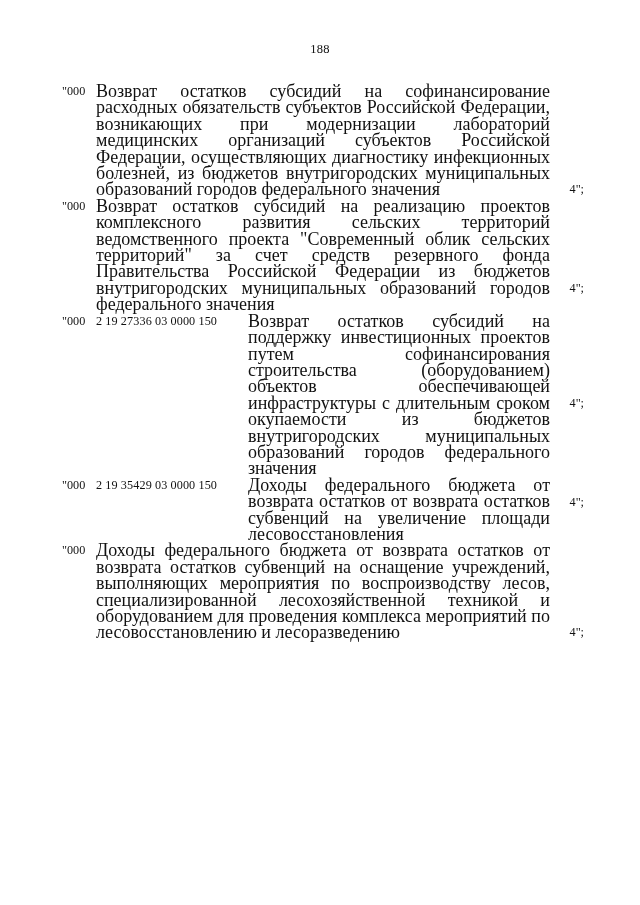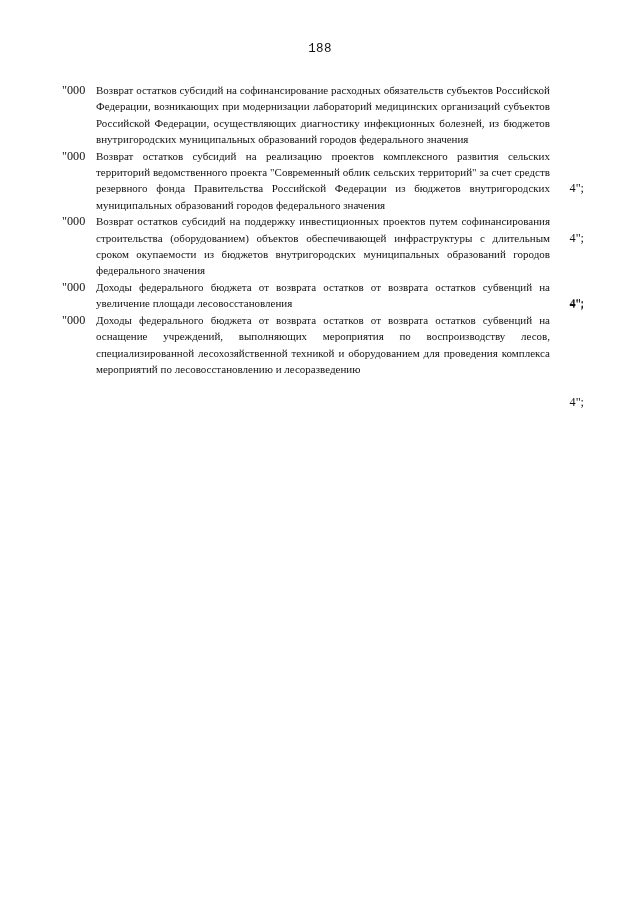--- a/index.html
+++ b/index.html
@@ -21,21 +21,20 @@
     height: 905px;
     box-sizing: border-box;
     padding: 0;
   }
   .page-number {
     text-align: center;
     font-size: 12.5px;
     margin-top: 42px;
     margin-bottom: 26px;
     letter-spacing: 0.3px;
-    font-family: Liberation Mono, monospace;
   }
   .table {
     margin: 0 56px 0 62px;
   }
   .row {
     display: flex;
     align-items: flex-start;
     width: 100%;
     margin-bottom: 0px;
   }
@@ -51,21 +50,21 @@
     width: 152px;
     flex: 0 0 152px;
     font-size: 12.2px;
     line-height: 16.4px;
     white-space: nowrap;
     letter-spacing: 0.1px;
     padding-top: 0px;
   }
   .col-text {
     flex: 1 1 auto;
-    font-size: 11px;
+    font-size: 18px;
     line-height: 16.4px;
     text-align: justify;
     text-justify: inter-word;
     padding-right: 4px;
     hyphens: none;
   }
   .col-tail {
     width: 30px;
     flex: 0 0 30px;
     font-size: 12.2px;
@@ -99,28 +98,30 @@
     <div class="row">
       <div class="col-quote">"000</div>
       <div class="col-text">Возврат остатков субсидий на реализацию проектов комплексного развития сельских территорий ведомственного проекта "Современный облик сельских территорий" за счет средств резервного фонда Правительства Российской Федерации из бюджетов внутригородских муниципальных образований городов федерального значения</div>
       <div class="col-tail">
           <span style="top:82px">4";</span>
         </div>
     </div>
 
     <div class="row">
       <div class="col-quote">"000</div>
+      <div class="col-code">2 19 27336 03 0000 150</div>
       <div class="col-text">Возврат остатков субсидий на поддержку инвестиционных проектов путем софинансирования строительства (оборудованием) объектов обеспечивающей инфраструктуры с длительным сроком окупаемости из бюджетов внутригородских муниципальных образований городов федерального значения</div>
       <div class="col-tail">
           <span style="top:82px">4";</span>
         </div>
     </div>
 
     <div class="row">
       <div class="col-quote">"000</div>
+      <div class="col-code">2 19 35429 03 0000 150</div>
       <div class="col-text">Доходы федерального бюджета от возврата остатков от возврата остатков субвенций на увеличение площади лесовосстановления</div>
       <div class="col-tail">
           <span style="top:17px">4";</span>
         </div>
     </div>
 
     <div class="row">
       <div class="col-quote">"000</div>
       <div class="col-text">Доходы федерального бюджета от возврата остатков от возврата остатков субвенций на оснащение учреждений, выполняющих мероприятия по воспроизводству лесов, специализированной лесохозяйственной техникой и оборудованием для проведения комплекса мероприятий по лесовосстановлению и лесоразведению</div>
       <div class="col-tail">

